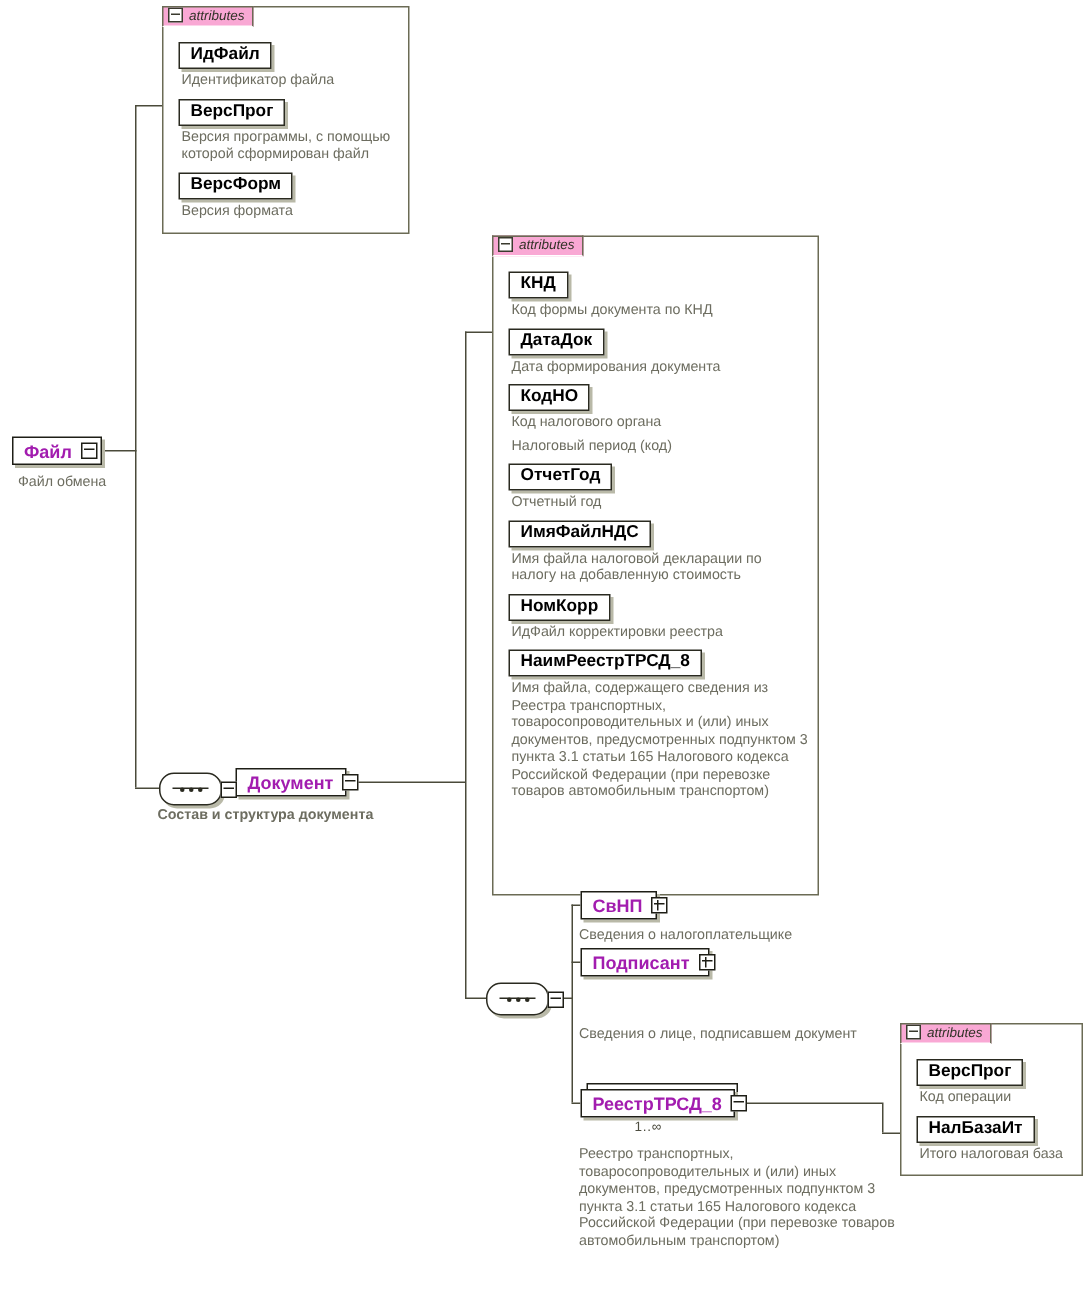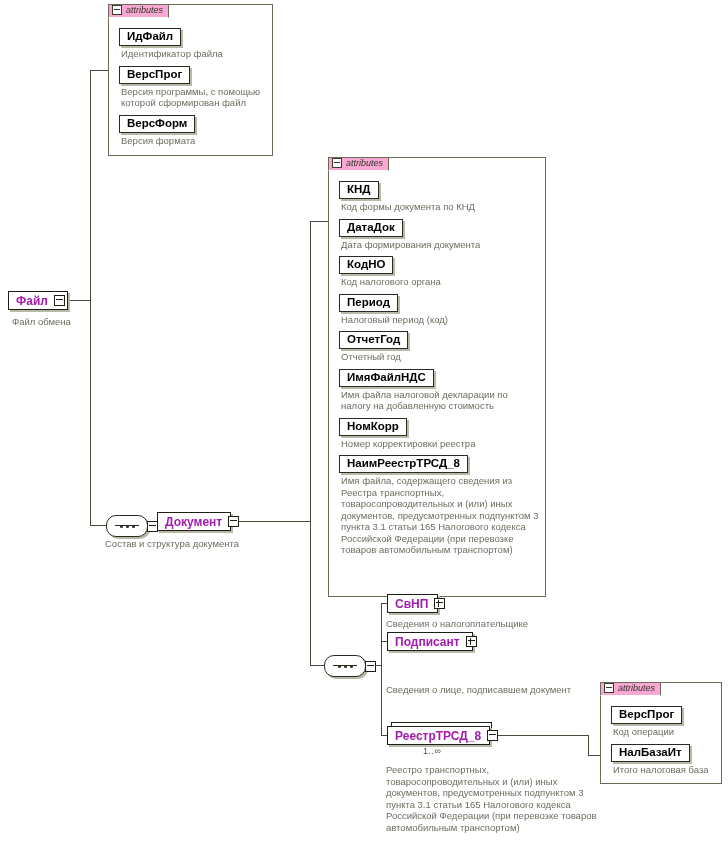--- a/index.html
+++ b/index.html
@@ -285,21 +285,21 @@
         <i></i>
       </span>
   </div>
   <div class="conn-box" style="left:147px; top:521px;"></div>
   <div class="line h" style="left:147px; top:525px; width:10px;"></div>
 
   <div class="node" style="left:157px; top:512px; width:74px;align-items:center;">
     <span class="node-label">Документ</span>
     <span class="expander"></span>
   </div>
-  <div class="caption" style="left:105px; top:538px;">Состав и структура документа</div>
+  <div class="caption" style="left:105px; top:538px;font-weight:bold;">Состав и структура документа</div>
 
   <div class="attrbox" style="left:328px; top:157px; width:218px; height:440px;">
     <div class="attrbox-tab">
       <span class="tab-minus"></span>
       <span>attributes</span>
     </div>
     <div class="attrbox-body">
       <div class="chip-wrap">
         <span class="chip">КНД</span>
       </div>
@@ -308,39 +308,36 @@
       <div class="chip-wrap">
         <span class="chip">ДатаДок</span>
       </div>
       <div class="doc">Дата формирования документа</div>
 
       <div class="chip-wrap">
         <span class="chip">КодНО</span>
       </div>
       <div class="doc">Код налогового органа</div>
 
-      <div class="chip-wrap">
-        <span class="chip">Период</span>
-      </div>
       <div class="doc">Налоговый период (код)</div>
 
       <div class="chip-wrap">
         <span class="chip">ОтчетГод</span>
       </div>
       <div class="doc">Отчетный год</div>
 
       <div class="chip-wrap">
         <span class="chip">ИмяФайлНДС</span>
       </div>
       <div class="doc">Имя файла налоговой декларации по налогу на добавленную стоимость</div>
 
       <div class="chip-wrap">
         <span class="chip">НомКорр</span>
       </div>
-      <div class="doc">Номер корректировки реестра</div>
+      <div class="doc">ИдФайл корректировки реестра</div>
 
       <div class="chip-wrap">
         <span class="chip">НаимРеестрТРСД_8</span>
       </div>
       <div class="doc">Имя файла, содержащего сведения из Реестра транспортных, товаросопроводительных и (или) иных документов, предусмотренных подпунктом 3 пункта 3.1 статьи 165 Налогового кодекса Российской Федерации (при перевозке товаров автомобильным транспортом)</div>
     </div>
   </div>
 
   <div class="seq" style="left:324px; top:655px;">
     <span class="bar"></span>

